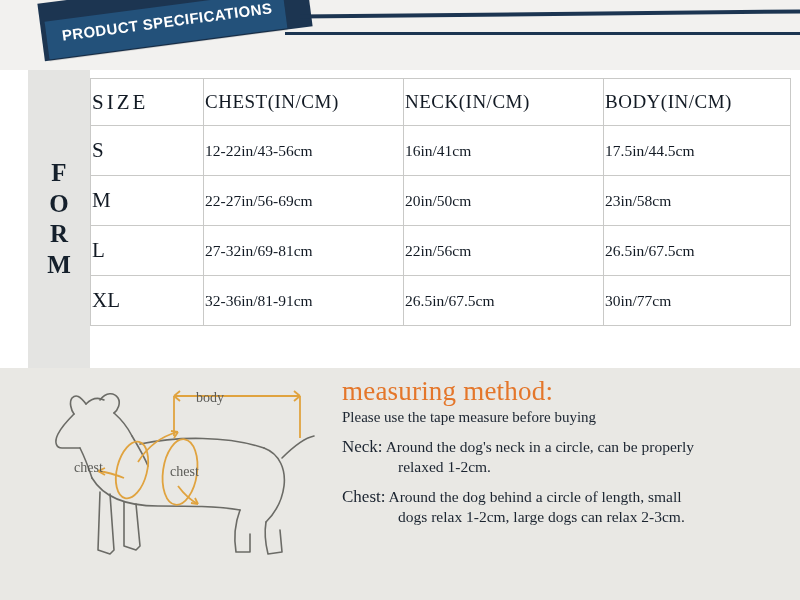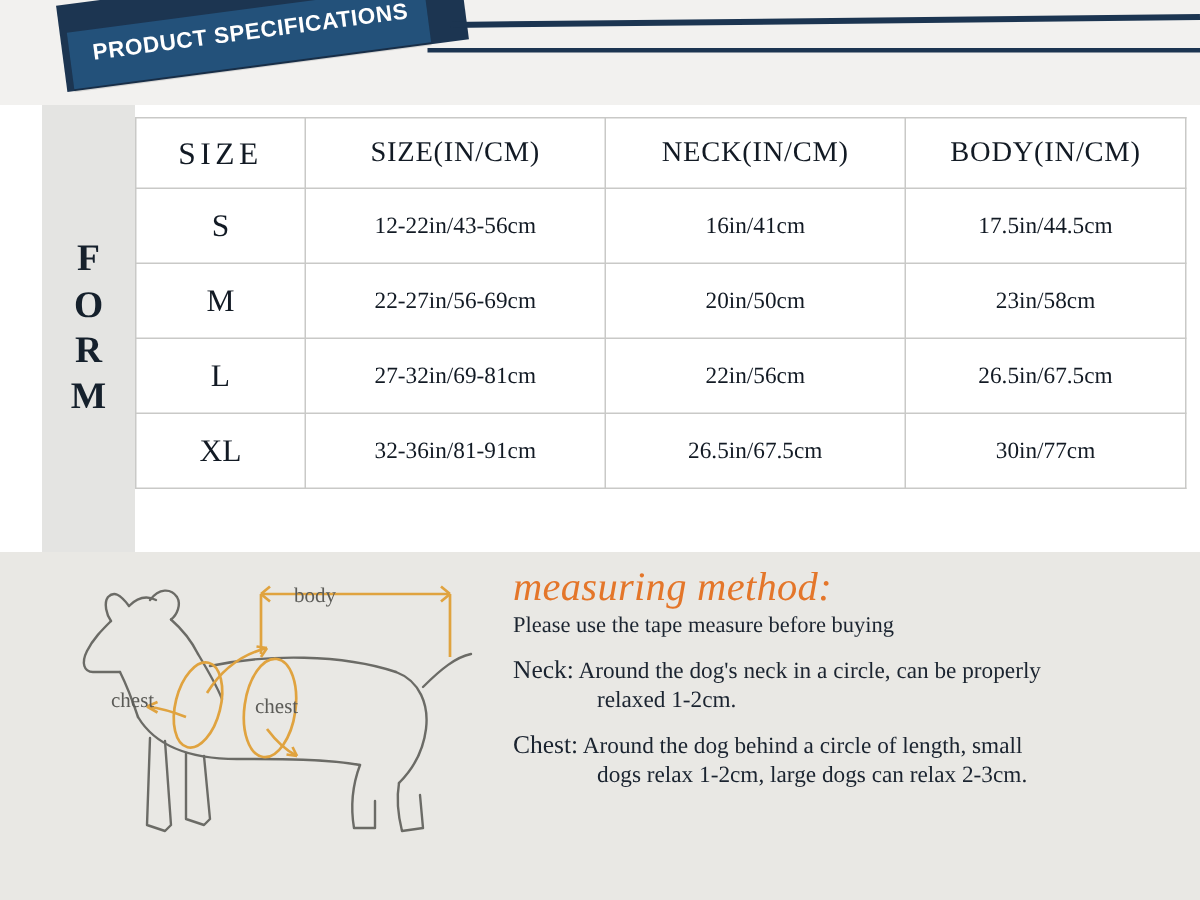--- a/index.html
+++ b/index.html
@@ -113,21 +113,21 @@
   table.spec {
     position: absolute;
     left: 90px;
     top: 8px;
     width: 700px;
     border-collapse: collapse;
     table-layout: fixed;
   }
   table.spec th, table.spec td {
     border: 1px solid #c9c9c7;
-    text-align: center;
+    text-align: left;
     vertical-align: middle;
     color: #121a24;
     background: #ffffff;
   }
   table.spec th {
     height: 44px;
     font-size: 19px;
     font-weight: normal;
     font-family: "Liberation Serif", serif;
     letter-spacing: 0.5px;
@@ -173,21 +173,20 @@
     top: 0;
     width: 462px;
     height: 232px;
   }
   .mm-title {
     margin: 8px 0 2px 4px;
     font-size: 27px;
     color: #e4762a;
     font-family: "Liberation Serif", serif;
     letter-spacing: 0.2px;
-    font-style: italic;
   }
   .mm-sub {
     margin: 2px 0 10px 4px;
     font-size: 15px;
     color: #1b2430;
     font-family: "Liberation Serif", serif;
   }
   .mm-row {
     margin: 0 0 9px 4px;
     font-size: 15.5px;
@@ -253,21 +252,21 @@
     <table class="spec">
       <colgroup>
         <col class="c-size">
           <col class="c-chest">
           <col class="c-neck">
           <col class="c-body">
       </colgroup>
       <thead>
         <tr>
           <th class="size-head">SIZE</th>
-          <th>SIZE(IN/CM)</th>
+          <th>CHEST(IN/CM)</th>
           <th>NECK(IN/CM)</th>
           <th>BODY(IN/CM)</th>
         </tr>
       </thead>
       <tbody>
         <tr>
           <td class="size-cell">S</td>
           <td class="val">12-22in/43-56cm</td>
           <td class="val">16in/41cm</td>
           <td class="val">17.5in/44.5cm</td>

